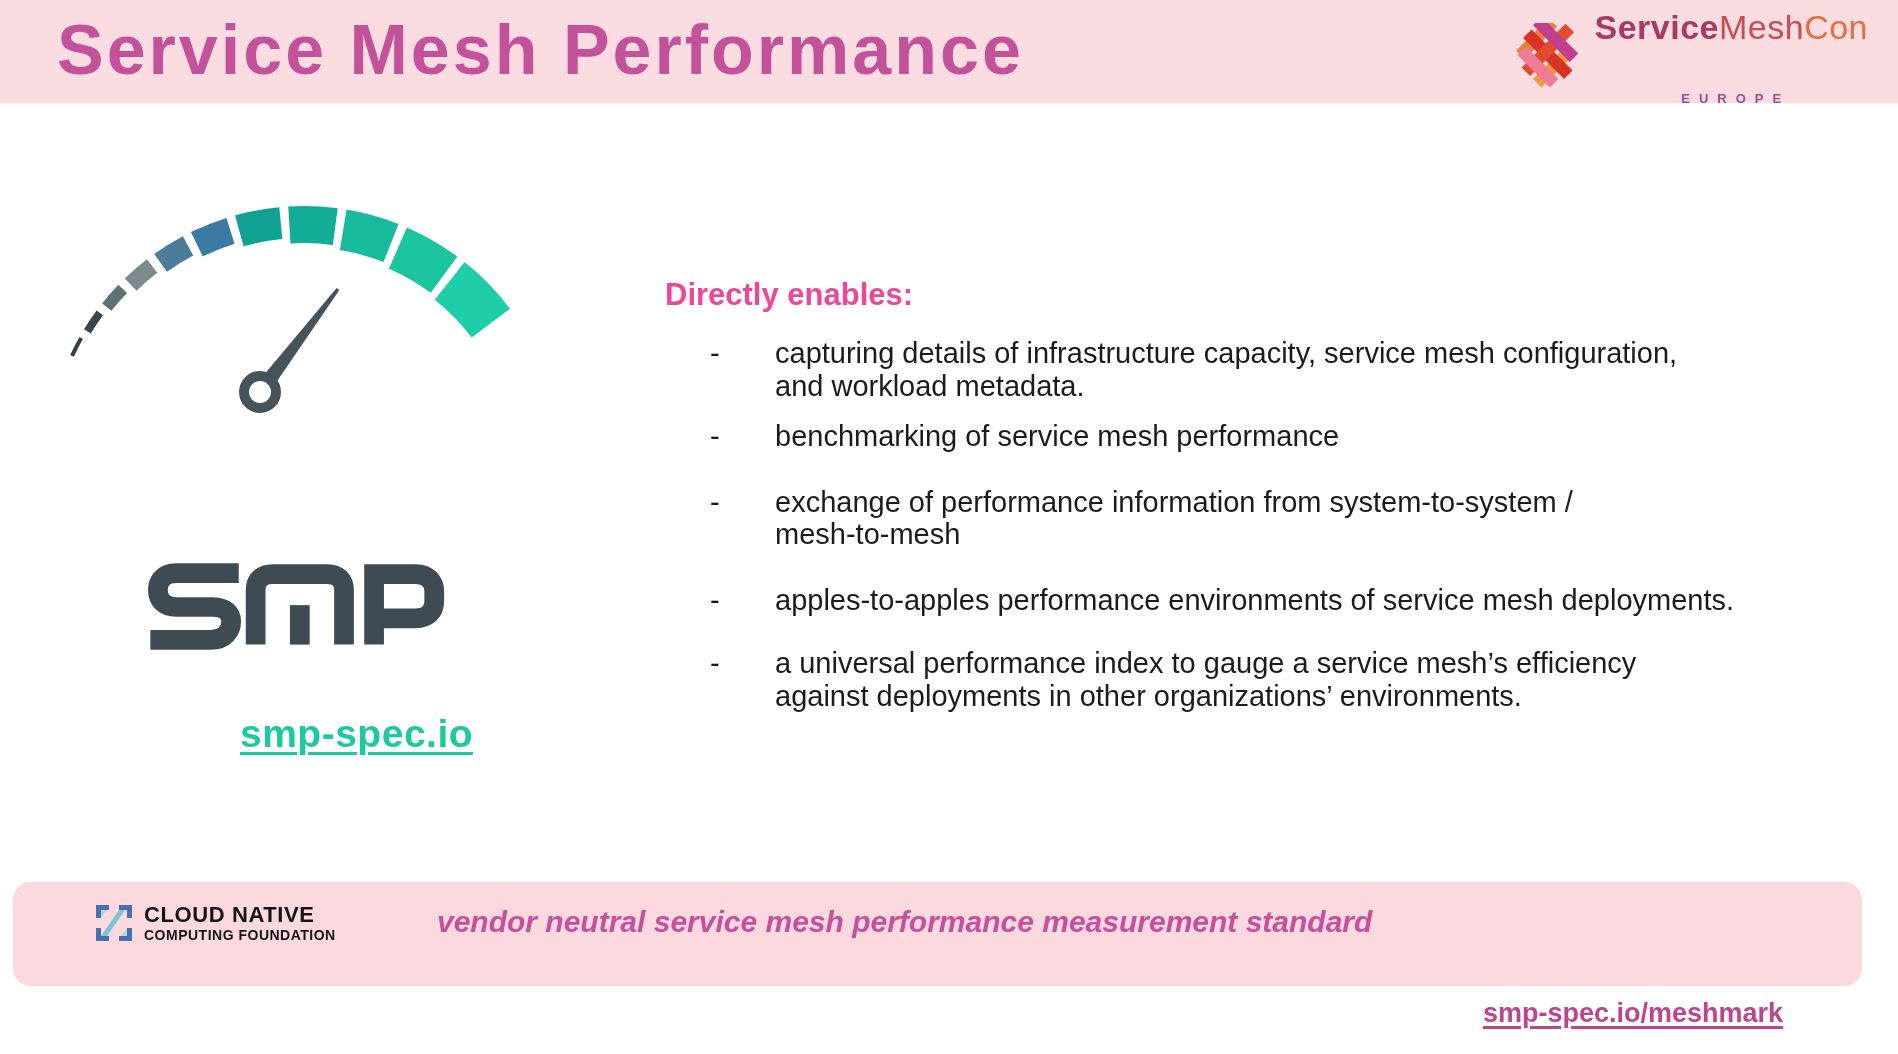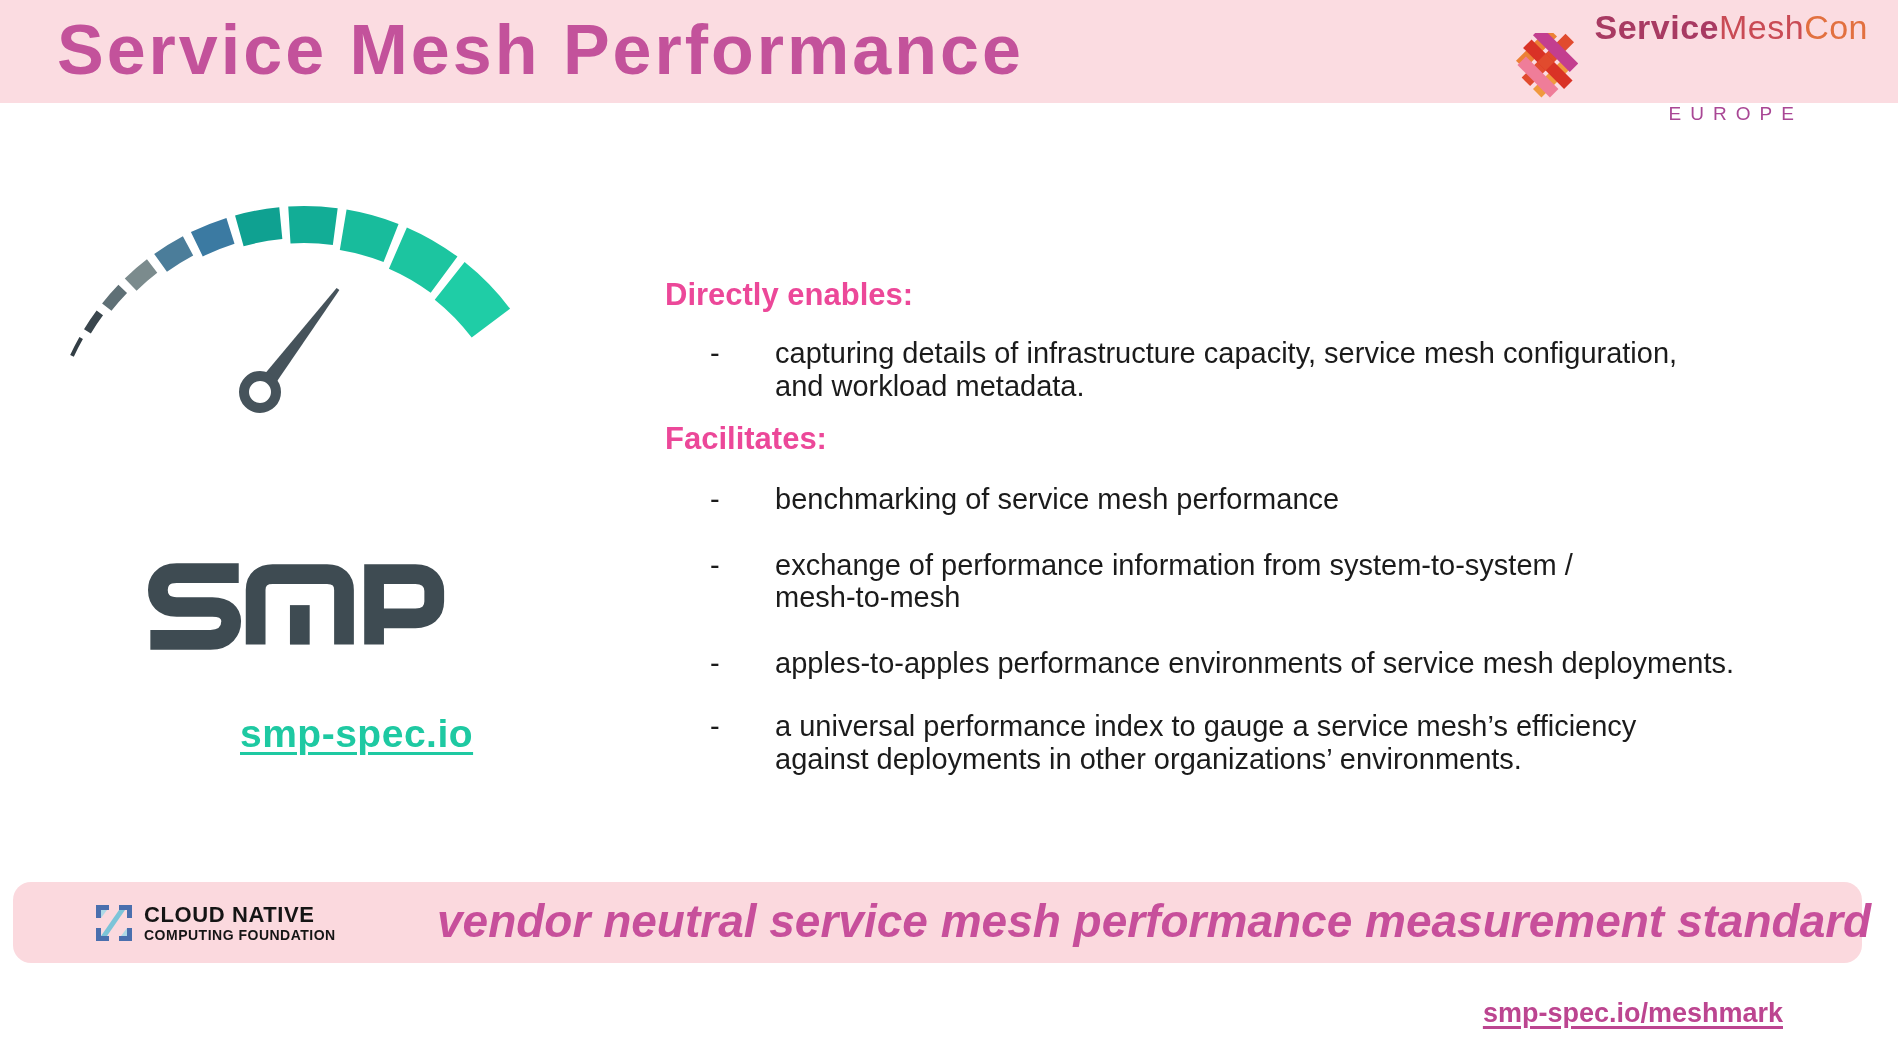--- a/index.html
+++ b/index.html
@@ -17,21 +17,21 @@
     font-size:70px;font-weight:700;letter-spacing:3px;color:var(--title-pink,#c3529b);
     white-space:nowrap;
   }
   .smc{position:absolute;top:8px;right:30px;display:flex;align-items:center;gap:16px;}
   .smc-icon{width:66px;height:68px;flex:none;}
   .smc-text{display:flex;flex-direction:column;align-items:center;gap:40px;}
   .smc-wordmark{font-size:34px;letter-spacing:0.5px;white-space:nowrap;}
   .smc-wordmark .w-service{font-weight:700;color:var(--smc-service,#a83a62);}
   .smc-wordmark .w-mesh{font-weight:400;color:var(--smc-mesh,#c94b55);}
   .smc-wordmark .w-con{font-weight:400;color:var(--smc-con,#e2703f);}
-  .smc-region{margin-top:16px;font-size:19px;font-weight:400;letter-spacing:9px;
+  .smc-region{margin-top:4px;font-size:13px;font-weight:700;letter-spacing:9px;
     color:var(--smc-europe,#a94795);text-indent:9px;}
   
   .gauge-svg{position:absolute;left:70px;top:192px;width:465px;height:250px;}
   .smp-svg{position:absolute;left:146px;top:560px;width:302px;height:94px;}
   .smp-link{
     position:absolute;left:240px;top:712px;font-size:39px;font-weight:700;
     letter-spacing:0.5px;color:var(--smp-link-teal,#1ec9a2);
     text-decoration:underline;text-decoration-thickness:3px;text-underline-offset:5px;
   }
   .sr{position:absolute;width:1px;height:1px;overflow:hidden;clip:rect(0 0 0 0);white-space:nowrap;}
@@ -40,31 +40,31 @@
   .sec-heading{font-size:31px;font-weight:700;color:#ec4899;line-height:37px;margin:0 0 24px 0;}
   .sec-heading.h2{margin-top:18px;margin-bottom:26px;}
   .bullet{display:flex;padding-left:45px;font-size:29px;font-weight:400;line-height:32.5px;}
   .bullet .dash{flex:none;width:65px;}
   .bullet .bullet-text{flex:1;white-space:pre-line;}
   .mb-a{margin-bottom:18px;}
   .mb-b{margin-bottom:33px;}
   .mb-c{margin-bottom:31px;}
   
   .footer-bar{
-    position:absolute;left:13px;top:882px;width:1849px;height:81px;border-radius:18px;
+    position:absolute;left:13px;top:882px;width:1849px;height:104px;border-radius:18px;
     background:var(--footer-bar-pink,#fbd9de);
   }
   .cncf{position:absolute;left:80px;top:0;height:81px;display:flex;align-items:center;gap:9px;}
   .cncf-icon{width:42px;height:42px;flex:none;}
   .cncf-lines{display:flex;flex-direction:column;justify-content:center;color:#151515;}
   .cncf-l1{font-size:22px;font-weight:700;letter-spacing:0.6px;line-height:24px;}
   .cncf-l2{font-size:14px;font-weight:700;letter-spacing:0.5px;line-height:16px;}
   .tagline{
     position:absolute;left:424px;top:0;height:81px;line-height:79px;
-    font-size:46px;font-weight:700;font-style:italic;color:var(--tagline-pink,#c74f9b);
+    font-size:30px;font-weight:700;font-style:italic;color:var(--tagline-pink,#c74f9b);
     white-space:nowrap;
   }
   .footer-link{
     position:absolute;right:115px;top:998px;font-size:27px;font-weight:700;
     color:var(--footer-link-pink,#bc4590);text-decoration:underline;
     text-decoration-thickness:2.5px;text-underline-offset:4px;
   }
 </style>
 </head>
 <body>
@@ -130,21 +130,20 @@
 
   <div class="content-col">
     <div class="sec-heading">Directly enables:</div>
 
     <div class="bullet mb-a">
       <span class="dash">-</span>
       <span class="bullet-text">capturing details of infrastructure capacity, service mesh configuration,
 and workload metadata.</span>
     </div>
 
-    <div class="sec-heading h2">Facilitates:</div>
 
     <div class="bullet mb-b">
       <span class="dash">-</span>
       <span class="bullet-text">benchmarking of service mesh performance</span>
     </div>
     <div class="bullet mb-b">
       <span class="dash">-</span>
       <span class="bullet-text">exchange of performance information from system-to-system /
 mesh-to-mesh</span>
     </div>

